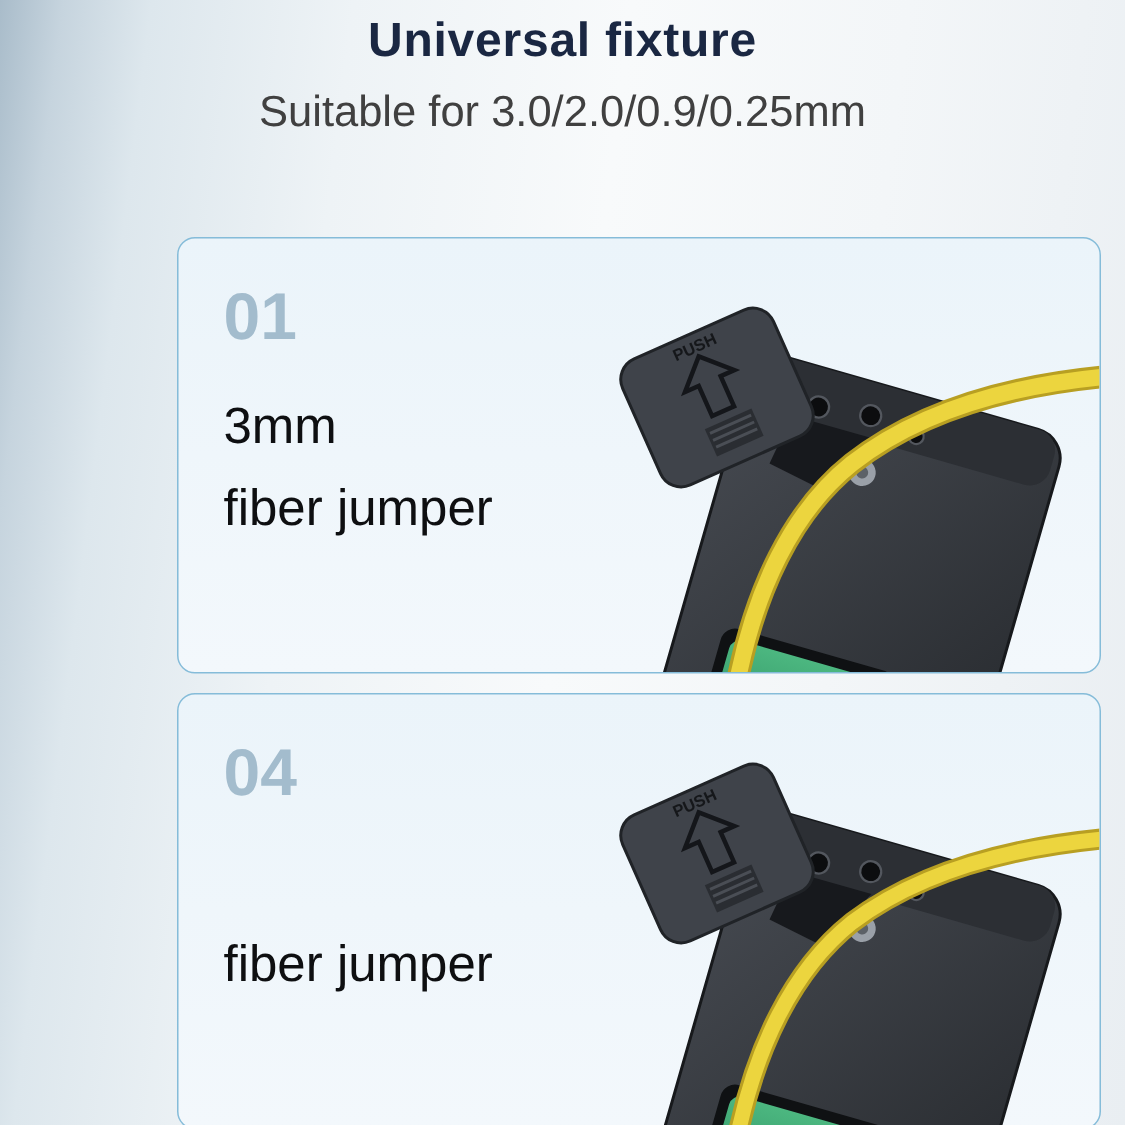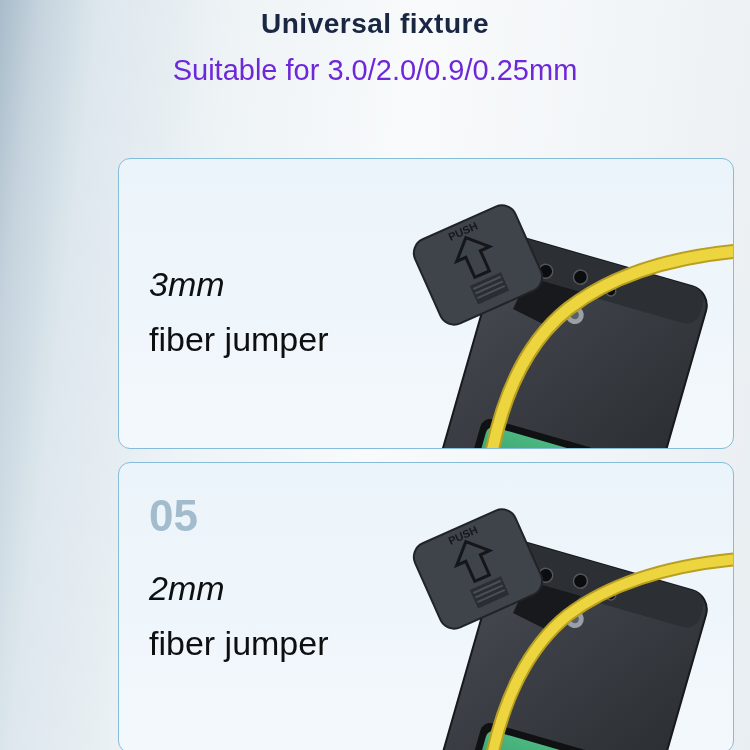--- a/index.html
+++ b/index.html
@@ -4,49 +4,50 @@
 <style>
   * { margin:0; padding:0; box-sizing:border-box; }
   html,body { width:750px; height:750px; overflow:hidden; }
   body {
     font-family:"Liberation Sans", sans-serif;
     background:linear-gradient(97deg,#a9bcca 0%,#c6d4de 5%,#dde7ed 12%,#eef3f6 28%,#f8fafb 50%,#f3f6f8 72%,#e9eef2 100%);
     position:relative;
   }
   .title {
     padding-top:8px; text-align:center;
-    font-size:28px; font-weight:700; color:#1a2742; letter-spacing:.5px;
+    font-size:32px; font-weight:700; color:#1a2742; letter-spacing:.5px;
   }
   .subtitle {
-    text-align:center; font-size:29px; font-weight:500; color:#6d28d9;
+    text-align:center; font-size:29px; font-weight:500; color:#404040;
     line-height:37px; margin-top:12px;
   }
   .panel {
     position:absolute; left:118px; width:616px; height:291px;
     border:1px solid #85bcd9; border-radius:12px;
     background:linear-gradient(180deg,#ebf4fa,#f3f8fc);
     overflow:hidden;
   }
   #panel-1 { top:158px; }
   #panel-2 { top:462px; }
   .panel .num  { position:absolute; left:30px; top:28px;  font-size:44px; font-weight:700; color:#a3bccd; }
-  .panel .size { position:absolute; left:30px; top:106px; font-size:34px; font-weight:500; color:#0e0f11;font-style:italic; }
+  .panel .size { position:absolute; left:30px; top:106px; font-size:34px; font-weight:500; color:#0e0f11; }
   .panel .lbl  { position:absolute; left:30px; top:148px; font-size:34px; font-weight:500; color:#0e0f11;margin-top:13px; }
   .photo { position:absolute; right:0; top:0; width:370px; height:291px; }
   .photo svg { display:block; }
 </style>
 </head>
 <body>
 
 <div class="title">Universal fixture</div>
 <div class="subtitle">
   <div>Suitable for 3.0/2.0/0.9/0.25mm</div>
 </div>
 
 <section class="panel" id="panel-1">
+  <div class="num">01</div>
   <div class="size">3mm</div>
   <div class="lbl">fiber jumper</div>
   <div class="photo">
     <svg viewBox="0 0 370 291" width="370" height="291">
       <defs>
         <linearGradient id="bodyG1" x1="0" y1="0" x2="1" y2="1">
           <stop offset="0" stop-color="#474b52"></stop>
             <stop offset="1" stop-color="#24272b"></stop>
         </linearGradient>
         <linearGradient id="screenG1" x1="0" y1="0" x2="0" y2="1">
@@ -81,22 +82,21 @@
           <rect x="99" y="122" width="34" height="20" fill="#2a2d32"></rect>
           <path d="M101 126 h30 M101 131 h30 M101 136 h30" stroke="#4a4e55" stroke-width="2"></path>
         </g>
         <text x="115" y="73" font-size="11" font-weight="bold" fill="#15171a" text-anchor="middle">PUSH</text>
       </g>
     </svg>
   </div>
 </section>
 
 <section class="panel" id="panel-2">
-  <div class="num">05</div>
-  <div class="size">2mm</div>
+  <div class="num">04</div>
   <div class="lbl">fiber jumper</div>
   <div class="photo">
     <svg viewBox="0 0 370 291" width="370" height="291">
       <defs>
         <linearGradient id="bodyG2" x1="0" y1="0" x2="1" y2="1">
           <stop offset="0" stop-color="#474b52"></stop>
             <stop offset="1" stop-color="#24272b"></stop>
         </linearGradient>
         <linearGradient id="screenG2" x1="0" y1="0" x2="0" y2="1">
           <stop offset="0" stop-color="#4cb780"></stop>

